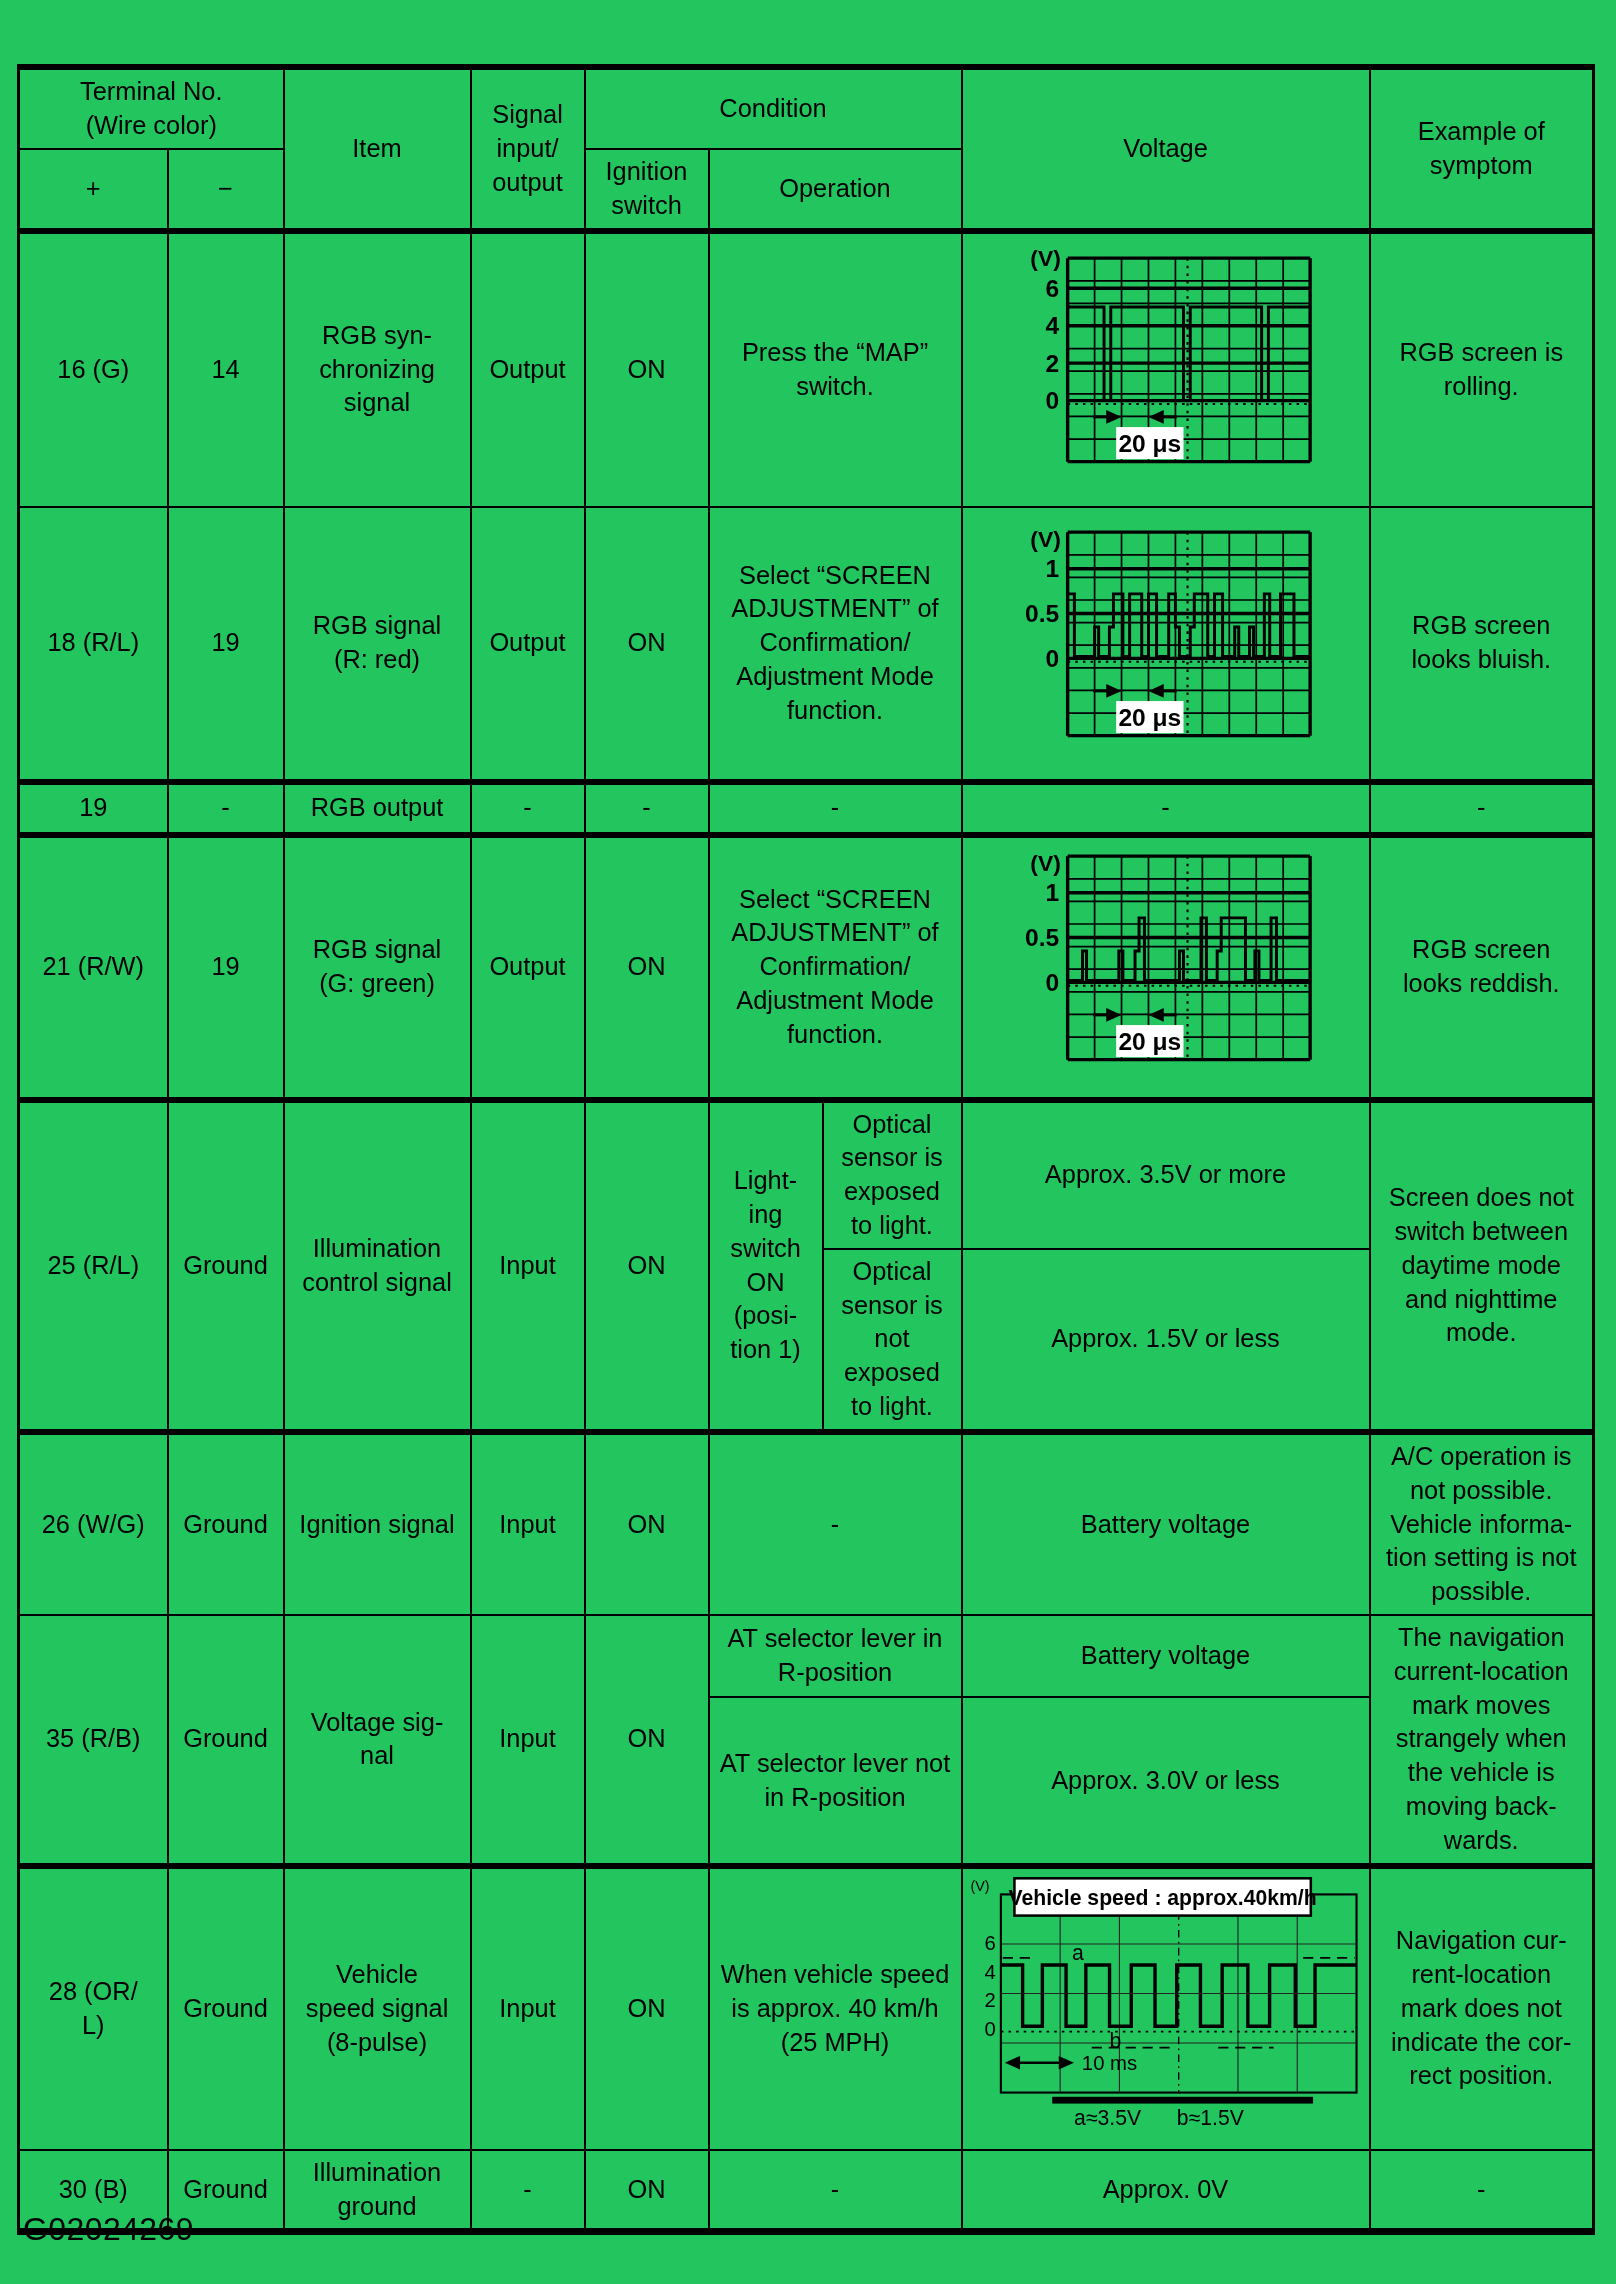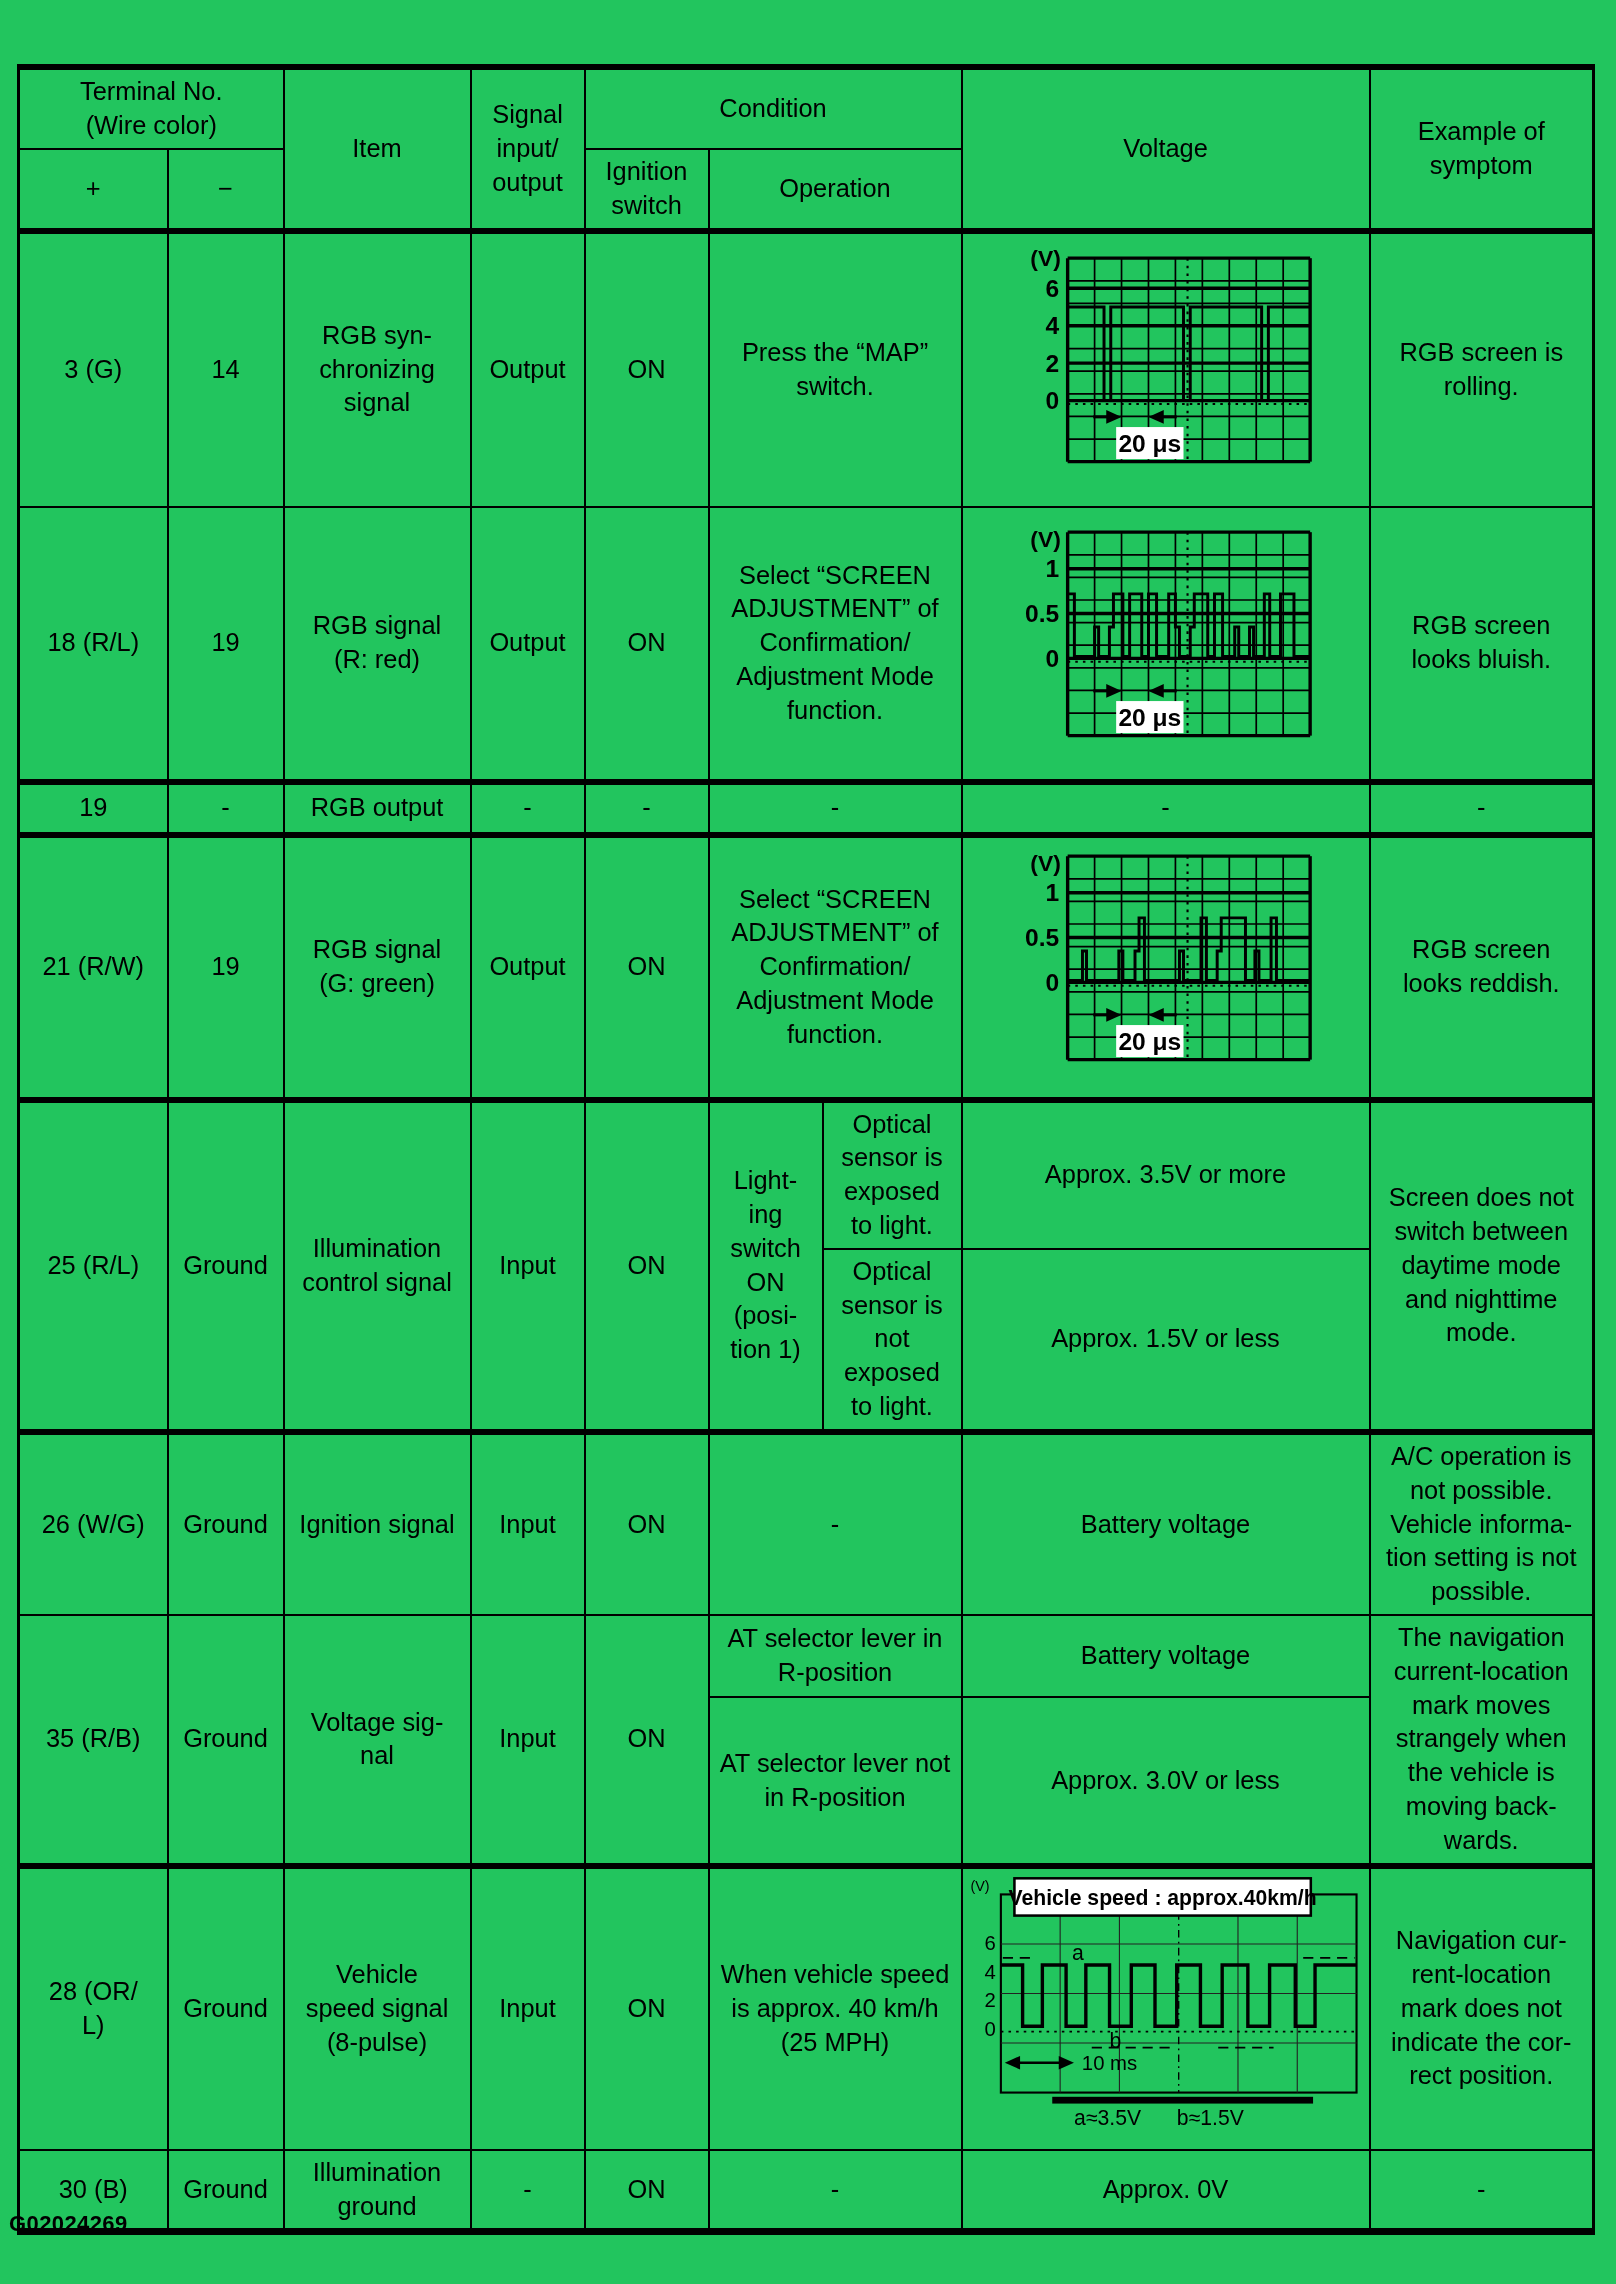--- a/index.html
+++ b/index.html
@@ -13,21 +13,21 @@
     font-size:25.4px;line-height:1.33;
     padding:5.1px 3.4px;
     overflow:hidden;
   }
   .bt7{border-top-width:6.8px !important;}
   .bb7{border-bottom-width:6px !important;}
   .bb9{border-bottom-width:7.6px !important;}
   .bl4{border-left-width:3.4px !important;}
   .br4{border-right-width:3.4px !important;}
   .scopewrap{display:flex;justify-content:center;align-items:center;}
-  .figid{position:absolute;left:9px;top:2211px;font-size:22px;font-weight:bold;letter-spacing:0.4px;}
+  .figid{position:absolute;left:23px;top:2211px;font-size:32px;font-weight:normal;letter-spacing:0.4px;}
   svg text{font-family:"Liberation Sans",sans-serif;}
 </style>
 </head>
 <body>
 
 <div class="sheet">
 
 <table class="spec">
   <colgroup>
     <col style="width:149px">
@@ -56,21 +56,21 @@
   </tr>
   <tr style="height:78px">
     <td class="bl4 bb7">+</td>
     <td class="bb7">−</td>
     <td class="bb7">Ignition
 switch</td>
     <td colspan="2" class="bb7">Operation</td>
   </tr>
 
   <tr style="height:276px">
-    <td class="bl4">3 (G)</td>
+    <td class="bl4">16 (G)</td>
     <td>14</td>
     <td>RGB syn-
 chronizing
 signal</td>
     <td>Output</td>
     <td>ON</td>
     <td colspan="2">Press the “MAP”
 switch.</td>
     <td><div class="scopewrap"><div class="scope"><svg viewBox="0 0 356 276" width="302" height="234" style="font-size:30px">
                   <line x1="62" y1="12" x2="62" y2="252" stroke="#000" stroke-width="4"></line>

